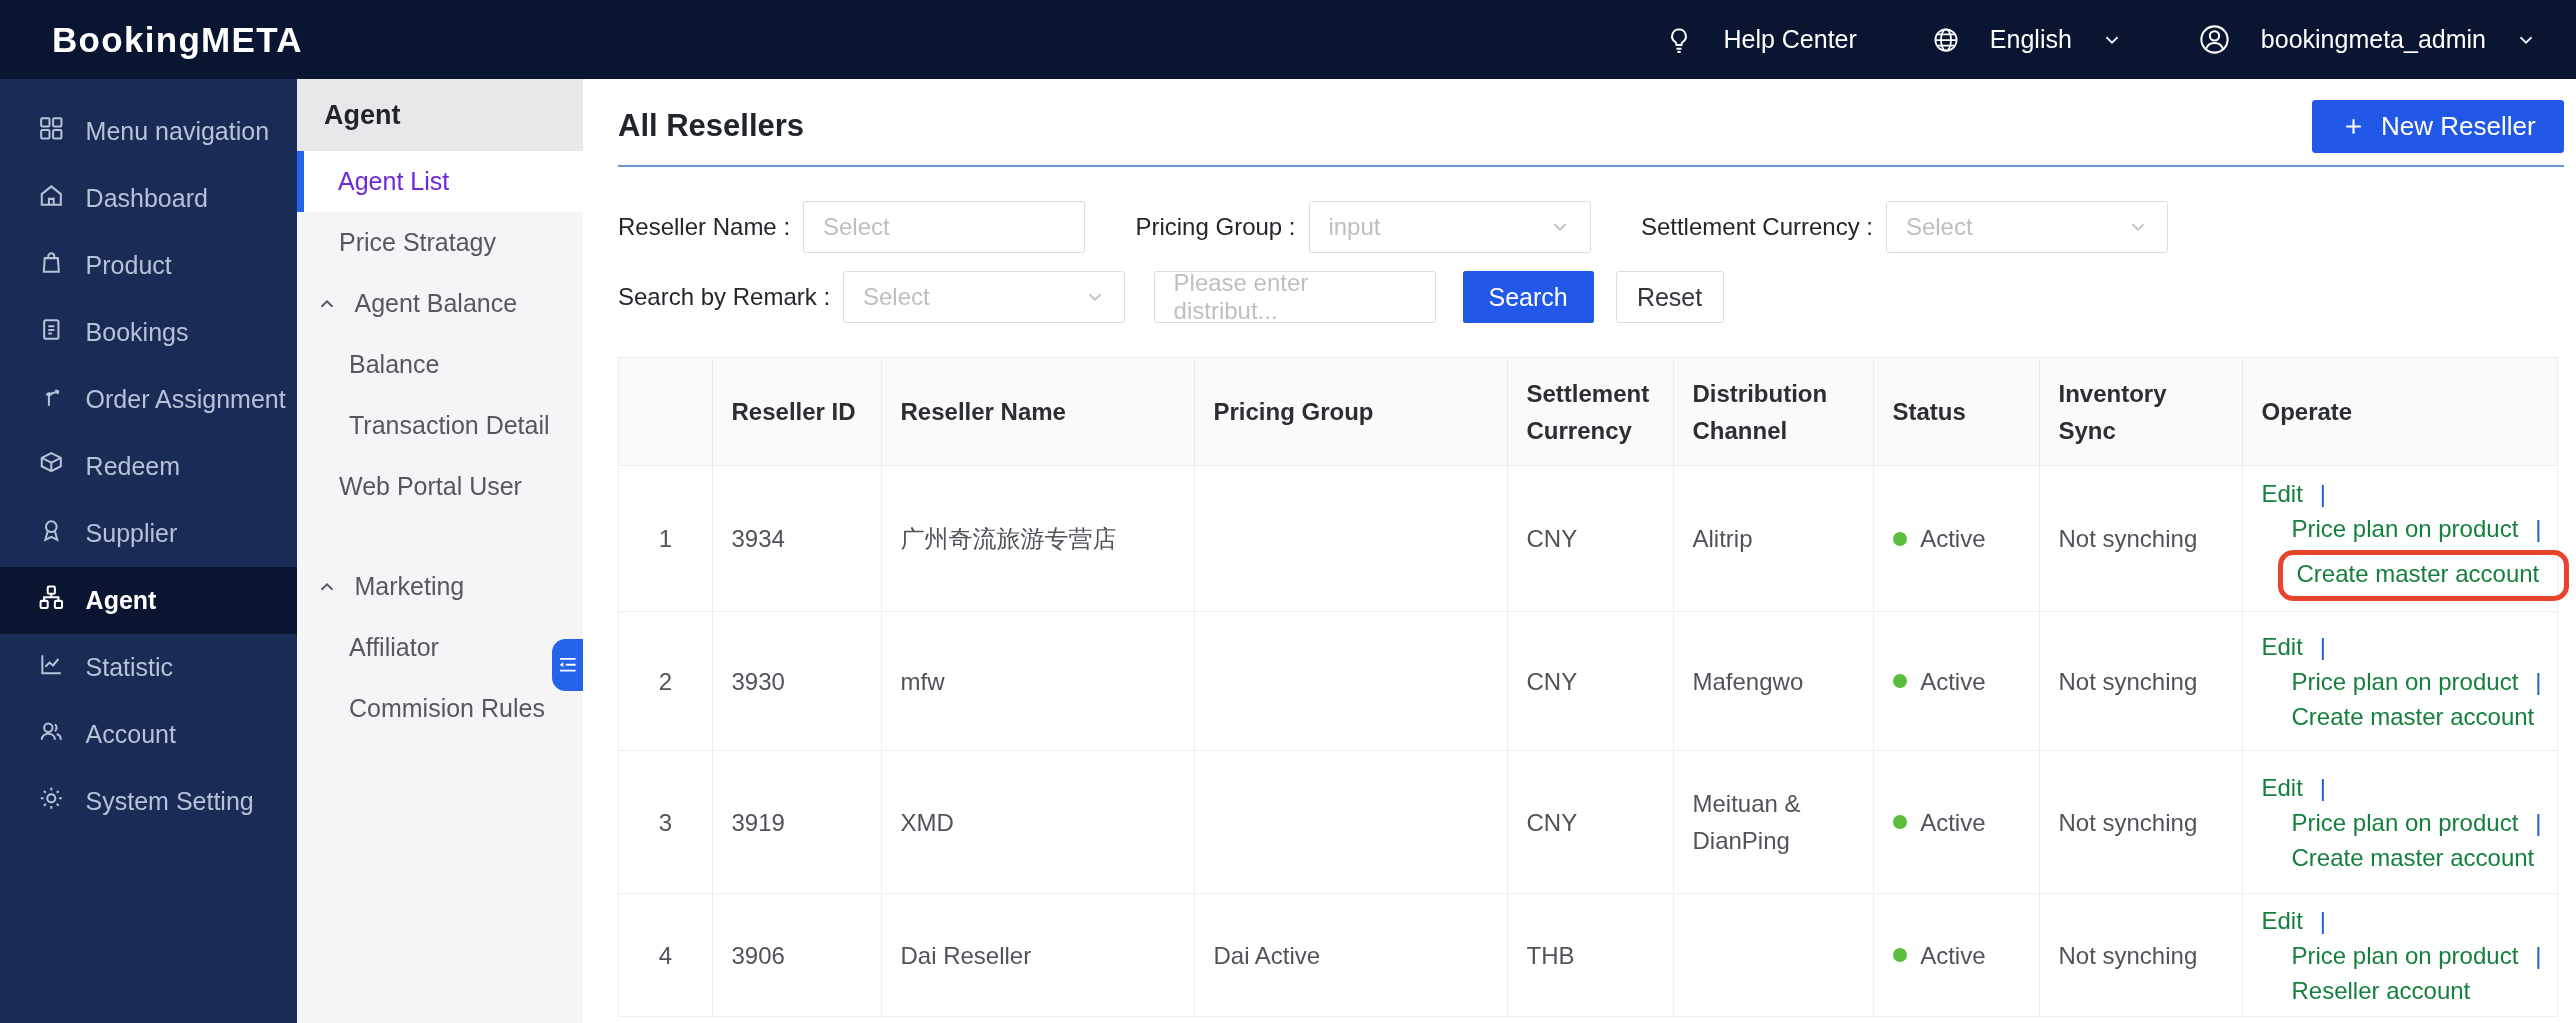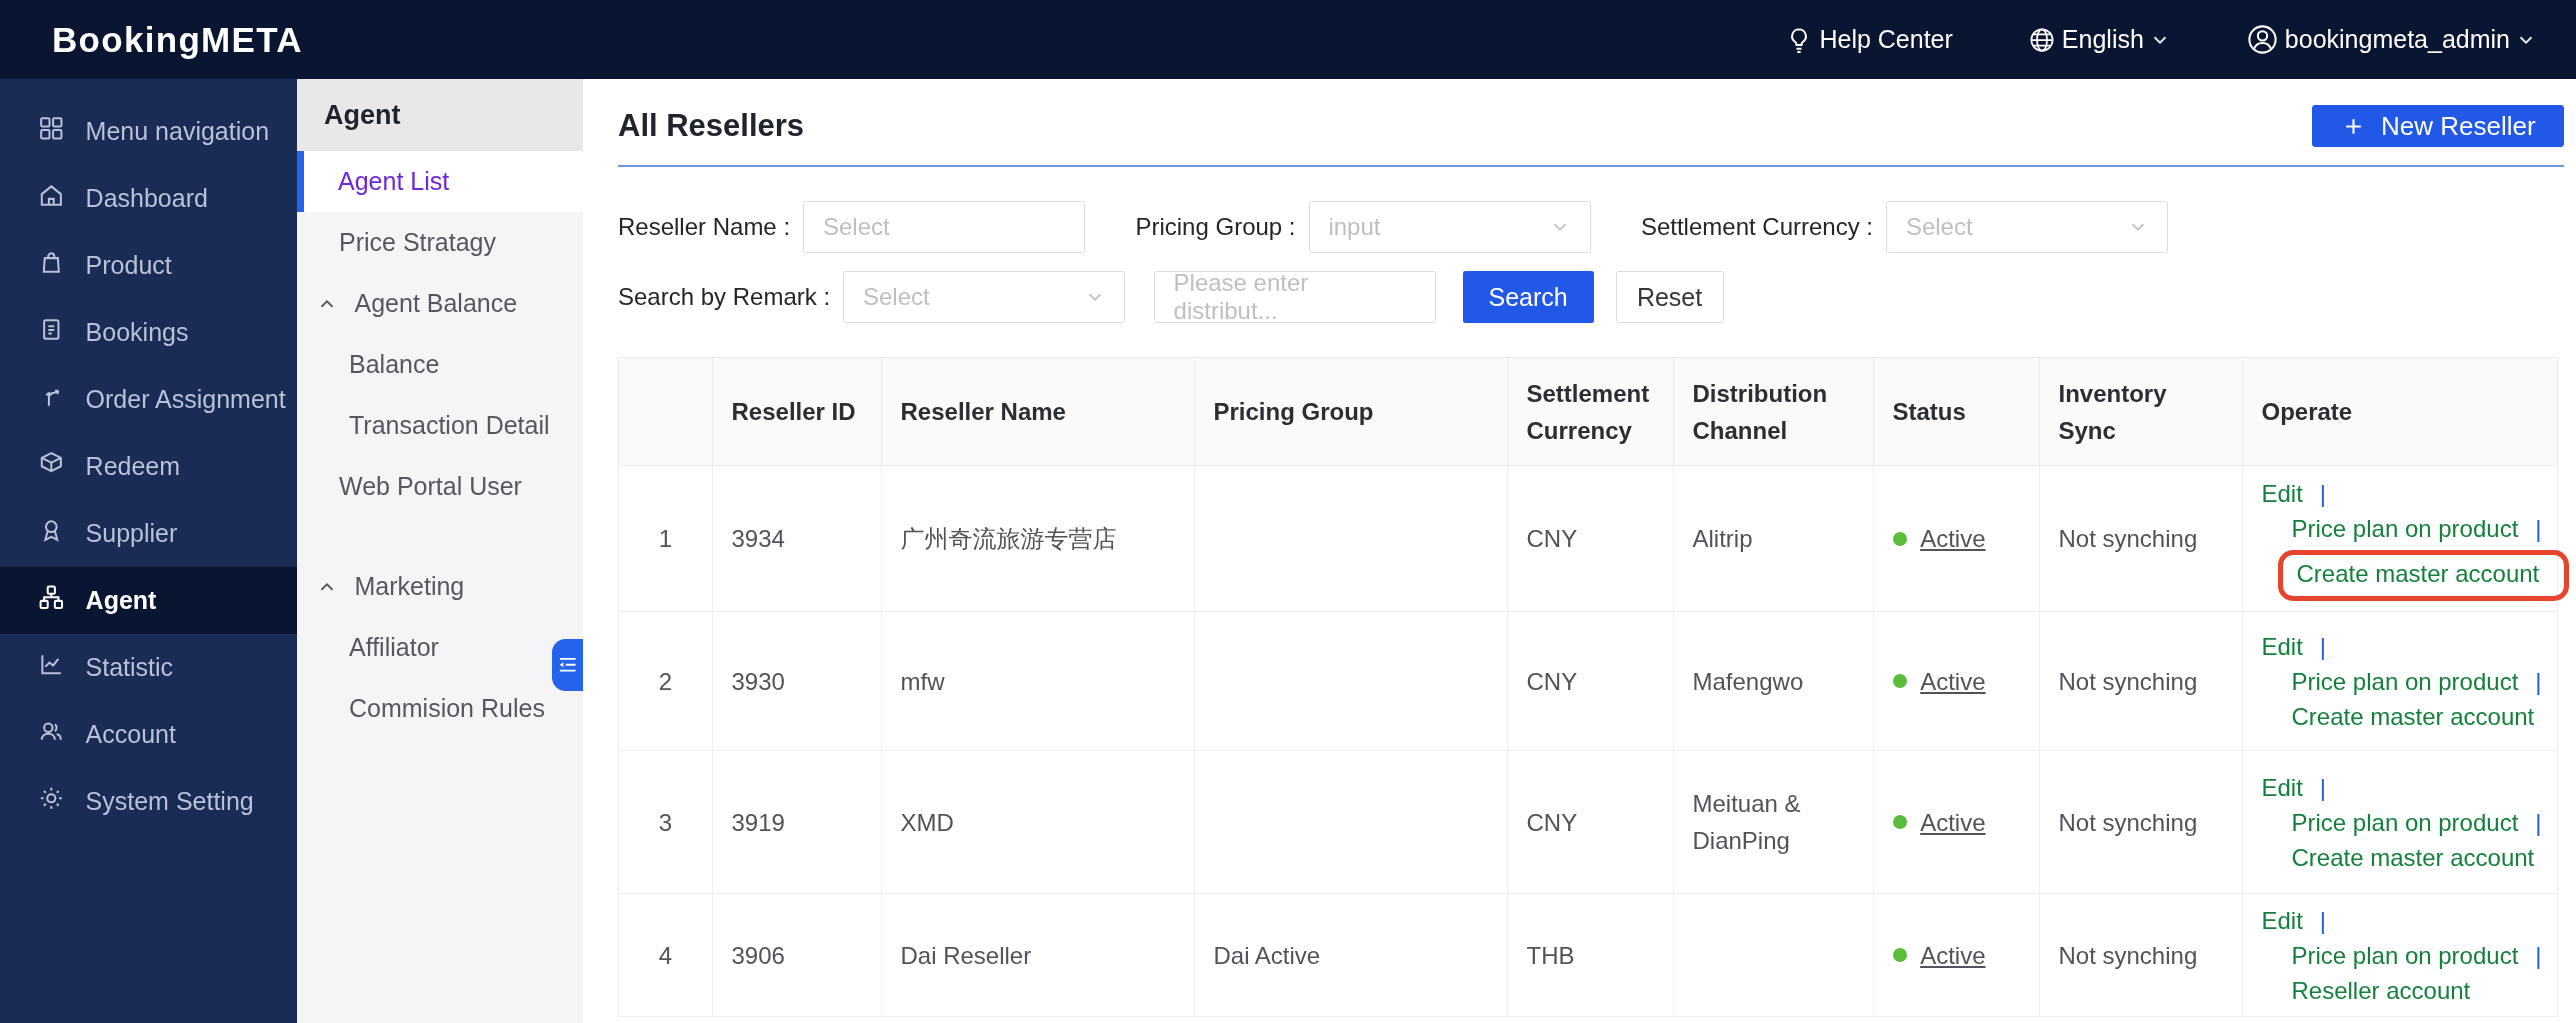--- a/index.html
+++ b/index.html
@@ -3,21 +3,21 @@
 <meta charset="utf-8">
 <style>
   * { box-sizing: border-box; margin: 0; padding: 0; }
   html,body { width:2576px; height:1023px; overflow:hidden; }
   body { font-family:"Liberation Sans", sans-serif; background:#fff; }
 
   
   .topbar { height:79px; background:#0a1631; display:flex; align-items:center; color:#fff; }
   .logo { margin-left:52px; font-size:35px; font-weight:700; letter-spacing:1.3px; }
   .topbar-right { margin-left:auto; display:flex; align-items:center; margin-right:39px; font-size:25px; }
-  .tb-group { display:flex; align-items:center; gap:5px; margin-left:74px; cursor:pointer; }
+  .tb-group { display:flex; align-items:center; gap:29px; margin-left:74px; cursor:pointer; }
   .tb-group svg { display:block; }
   .chev { color:#e8ecf5; }
 
   
   .layout { display:flex; height:944px; }
 
   
   .sidebar { width:297px; background:#1a2b55; padding-top:18.5px; flex:none; }
   .side-item { height:67px; display:flex; align-items:center; padding-left:37px; gap:20px;
                color:#b7c1d9; font-size:25px; cursor:pointer; white-space:nowrap; }
@@ -36,21 +36,21 @@
   .sub-item.gap-top { margin-top:39px; }
   .group-chev { color:#55585e; }
   .collapse-btn { position:absolute; right:0; top:560px; width:31px; height:52px;
                   background:#2563eb; border-radius:13.4px 0 0 13.4px; display:flex;
                   align-items:center; justify-content:center; color:#fff; cursor:pointer; }
 
   
   .main { flex:1; background:#fff; padding:0 11.8px 0 35px; }
   .main-header { display:flex; align-items:center; justify-content:space-between; margin-top:20px; height:54px; }
   .page-title { font-size:31px; font-weight:700; color:#20242c; }
-  .btn-primary { background:#2158e8; color:#fff; border:none; height:42px; padding:0 28.6px;
+  .btn-primary { background:#2158e8; color:#fff; border:none; height:53px; padding:0 28.6px;
                  font-size:26px; border-radius:3.4px; display:flex; align-items:center; gap:15px;
                  cursor:pointer; font-family:inherit; }
   .divider { border-bottom:2.5px solid #6b97d6; margin-top:11.8px; }
 
   
   .filters { margin-top:34px; }
   .f-row { display:flex; align-items:center; margin-bottom:18.5px; }
   .f-label { font-size:24px; color:#24262b; margin-right:13.4px; white-space:nowrap; }
   .fld { width:282px; height:52px; border:1.7px solid #dcdcdc; border-radius:2.5px; background:#fff;
          display:flex; align-items:center; justify-content:space-between; padding:0 18.5px;
@@ -64,21 +64,21 @@
   
   table { border-collapse:collapse; table-layout:fixed; width:1939px; margin-top:34px; }
   col.c0{width:94px} col.c1{width:169px} col.c2{width:313px} col.c3{width:313px}
   col.c4{width:166px} col.c5{width:200px} col.c6{width:166px} col.c7{width:203px} col.c8{width:315px}
   th { background:#fafafa; border:1.7px solid #ebebeb; font-size:24px; font-weight:600; color:#2b2e33;
        text-align:left; padding:0 18.5px; height:108px; line-height:37px; }
   td { border:1.7px solid #efefef; font-size:24px; color:#505359; padding:8.4px 18.5px;
        vertical-align:middle; line-height:37px; }
   tr.r0 td{ height:146px; } tr.r1 td{ height:139px; } tr.r2 td{ height:143px; } tr.r3 td{ height:123px; }
   .c-idx { text-align:center; padding:0; }
-  .status { display:flex; align-items:center;text-decoration:underline; }
+  .status { display:flex; align-items:center; }
   .dot { width:14.3px; height:14.3px; border-radius:50%; background:#5abe3c; margin-right:13.4px; flex:none; }
   .status .chev { color:#9aa0a8; margin-left:37px; cursor:pointer; }
   .lnk { color:#15803d; text-decoration:none; cursor:pointer; }
   .pipe { color:#2160dd; margin-left:17px; font-weight:300; }
   .op-line { line-height:35px; white-space:nowrap; }
   .op-line.ind { margin-left:30px; }
   .annot { display:inline-block; border:5px solid #e8432c; border-radius:15px;
            padding:1.7px 25px 5px 13.4px; margin:3.4px 0 0 -13.4px; }
 </style>
 </head>

